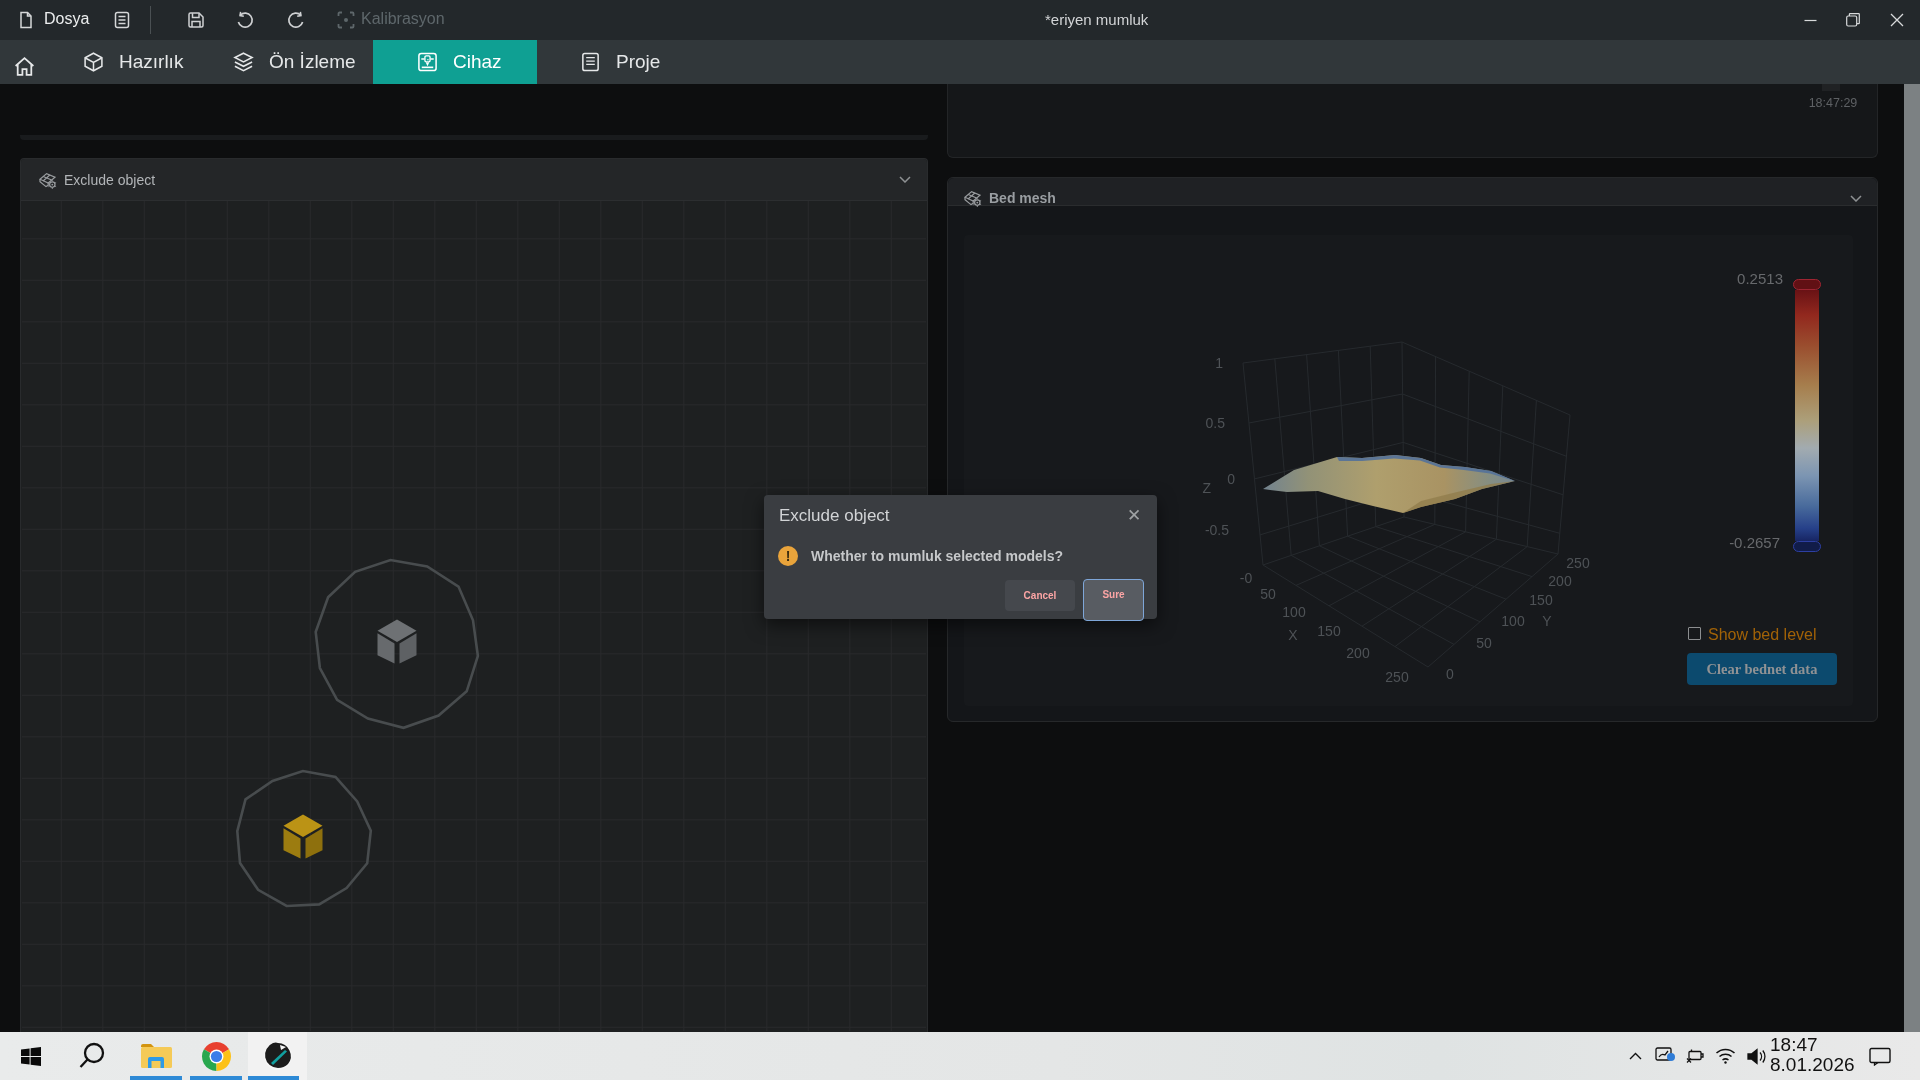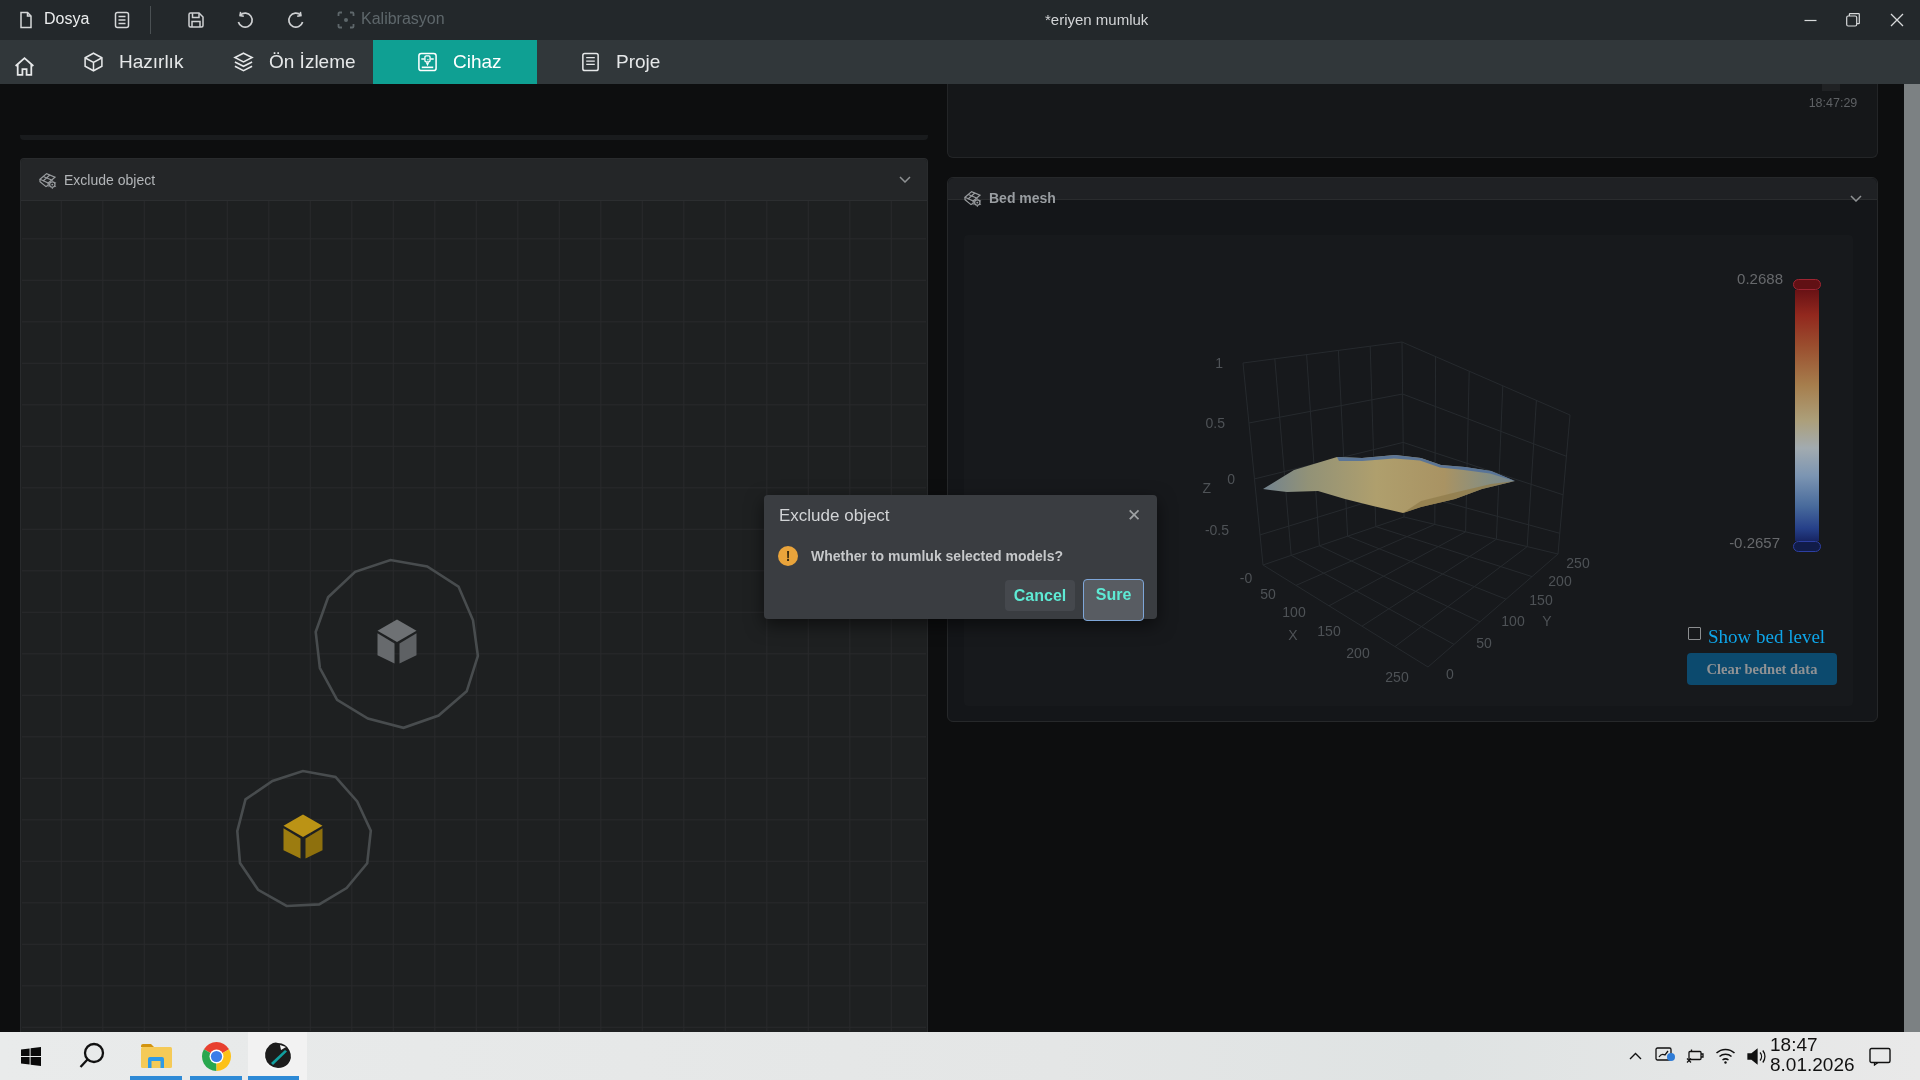--- a/index.html
+++ b/index.html
@@ -41,45 +41,45 @@
 
 #lpanel{left:20px;top:74px;width:908px;height:874px;background:#1e2021;border-radius:4px 4px 0 0;border:1px solid #292b2d;border-bottom:none;}
 #lphead{left:0;top:0;width:906px;height:42px;background:#242628;border-bottom:1px solid #2c2e30;border-radius:4px 4px 0 0;}
 #lphead .ptitle{position:absolute;left:43px;top:13px;font-size:14px;color:#b2b5b8;}
 #lpgrid{left:1px;top:42px;width:904px;height:830px;background-color:#1e2021;
  background-image:linear-gradient(to right,#28292b 1px,transparent 1px),linear-gradient(to bottom,#28292b 1px,transparent 1px);
  background-size:41.5px 41.5px;background-position:38.8px 37.3px;}
 
 
 #bpanel{left:947px;top:93px;width:931px;height:545px;background:#141619;border-radius:6px;border:1px solid #26282a;}
-#bphead{left:0;top:0;width:929px;height:22px;background:#1f2124;border-bottom:1px solid #2a2c2e;border-radius:6px 6px 0 0;}
+#bphead{left:0;top:0;width:929px;height:28px;background:#1f2124;border-bottom:1px solid #2a2c2e;border-radius:6px 6px 0 0;}
 #bphead .ptitle{position:absolute;left:41px;top:12px;font-size:14px;color:#9a9ea2;font-weight:bold;}
 #plotbox{left:16px;top:57px;width:889px;height:471px;background:#17191c;border-radius:4px;}
 #cblabel1{left:1702px;top:269px;width:80px;text-align:right;font-size:15px;color:#67696c;}
 #cblabel2{left:1699px;top:533px;width:80px;text-align:right;font-size:15px;color:#67696c;}
 #cbar{left:1794px;top:289px;width:24px;height:251px;
  background:linear-gradient(to bottom,#691215 0%,#92281e 10%,#9a4d2e 22%,#a67e4d 38%,#ac9f7a 52%,#a2abb0 63%,#7c95b2 74%,#496b9c 86%,#264089 95%,#172563 100%);}
 .cbcap{position:absolute;width:28px;height:11px;border-radius:6px;}
 #cbcap1{left:1792px;top:278px;background:#611014;border:1.5px solid #9e2532;}
 #cbcap2{left:1792px;top:540px;background:#111c49;border:1.5px solid #2d3fa2;}
 #chkbox{left:1687px;top:626px;width:13px;height:13px;border:1.5px solid #8c8e90;background:transparent;border-radius:1px;}
-#chktxt{left:1707px;top:626px;font-family:Liberation Serif, serif;font-size:19px;color:#0ea5e9;}
+#chktxt{left:1707px;top:626px;font-family:Liberation Sans, sans-serif;font-size:16px;color:#a16207;}
 #clearbtn{left:1686px;top:652px;width:150px;height:32px;background:#0c4a6e;border-radius:4px;
  font-family:"Liberation Serif",serif;font-size:14.5px;font-weight:bold;color:#909294;text-align:center;line-height:32px;}
 
 
 #scrollstrip{left:1904px;top:0px;width:16px;height:948px;background:#7c8183;}
 
 
 #dialog{left:764px;top:411px;width:393px;height:124px;background:#3a3d41;border-radius:4px;box-shadow:0 6px 18px rgba(0,0,0,0.55);}
 #dlgtitle{left:15px;top:11px;font-size:17px;color:#d2d4d6;}
 #dlgx{left:363px;top:10px;font-size:17px;color:#9fa2a4;}
 #dlgico{left:14px;top:51px;width:20px;height:20px;border-radius:50%;background:#e9a43b;color:#3a2c10;font-weight:bold;font-size:14px;text-align:center;line-height:20px;}
 #dlgmsg{left:47px;top:53px;font-size:14px;font-weight:bold;color:#c6c8ca;}
-.dbtn{position:absolute;font-size:16px;font-weight:bold;color:#5eead4;text-align:center;}
+.dbtn{position:absolute;font-size:10px;font-weight:bold;color:#fca5a5;text-align:center;}
 #btncancel{left:241px;top:85px;width:70px;height:31px;background:#45484d;border-radius:4px;line-height:31px;}
 #btnsure{left:319px;top:84px;width:61px;height:42px;background:#585c62;border:1.5px solid #7ea6d8;border-radius:4px;line-height:30px;}
 
 
 #taskbar{left:0;top:1032px;width:1920px;height:48px;background:linear-gradient(to right,#e9ebeb 0%,#e4e6e6 55%,#dfe3e3 75%,#e9e9e9 100%);}
 .tbico{position:absolute;top:0;height:48px;display:flex;align-items:center;justify-content:center;}
 #crebtn{left:248px;width:59px;height:48px;background:#f2f2f2;}
 .underline{position:absolute;top:44px;height:4px;background:#2e8ad6;}
 #tbtime{left:1770px;top:3px;width:72px;text-align:left;font-size:19px;color:#111;line-height:20px;}
 </style>
@@ -290,21 +290,21 @@
 <text x="1512" y="625" text-anchor="middle">100</text>
 <text x="1546" y="625" text-anchor="middle">Y</text>
 <text x="1540" y="604" text-anchor="middle">150</text>
 <text x="1559" y="585" text-anchor="middle">200</text>
 <text x="1577" y="567" text-anchor="middle">250</text>
 </g>
       </svg>
       <div class="abs" id="cbar" style="left:847px;top:112px;"></div>
       <div class="abs cbcap" id="cbcap1" style="left:845px;top:101px;"></div>
       <div class="abs cbcap" id="cbcap2" style="left:845px;top:363px;"></div>
-      <div class="abs" id="cblabel1" style="left:755px;top:92px;">0.2688</div>
+      <div class="abs" id="cblabel1" style="left:755px;top:92px;">0.2513</div>
       <div class="abs" id="cblabel2" style="left:752px;top:356px;">-0.2657</div>
       <div class="abs" id="chkbox" style="left:740px;top:449px;"></div>
       <div class="abs" id="chktxt" style="left:760px;top:448px;">Show bed level</div>
       <div class="abs" id="clearbtn" style="left:739px;top:475px;">Clear bednet data</div>
     </div>
 
     <div class="abs" id="scrollstrip"></div>
 
     <div class="abs" id="dialog">
       <span class="abs" id="dlgtitle">Exclude object</span>

